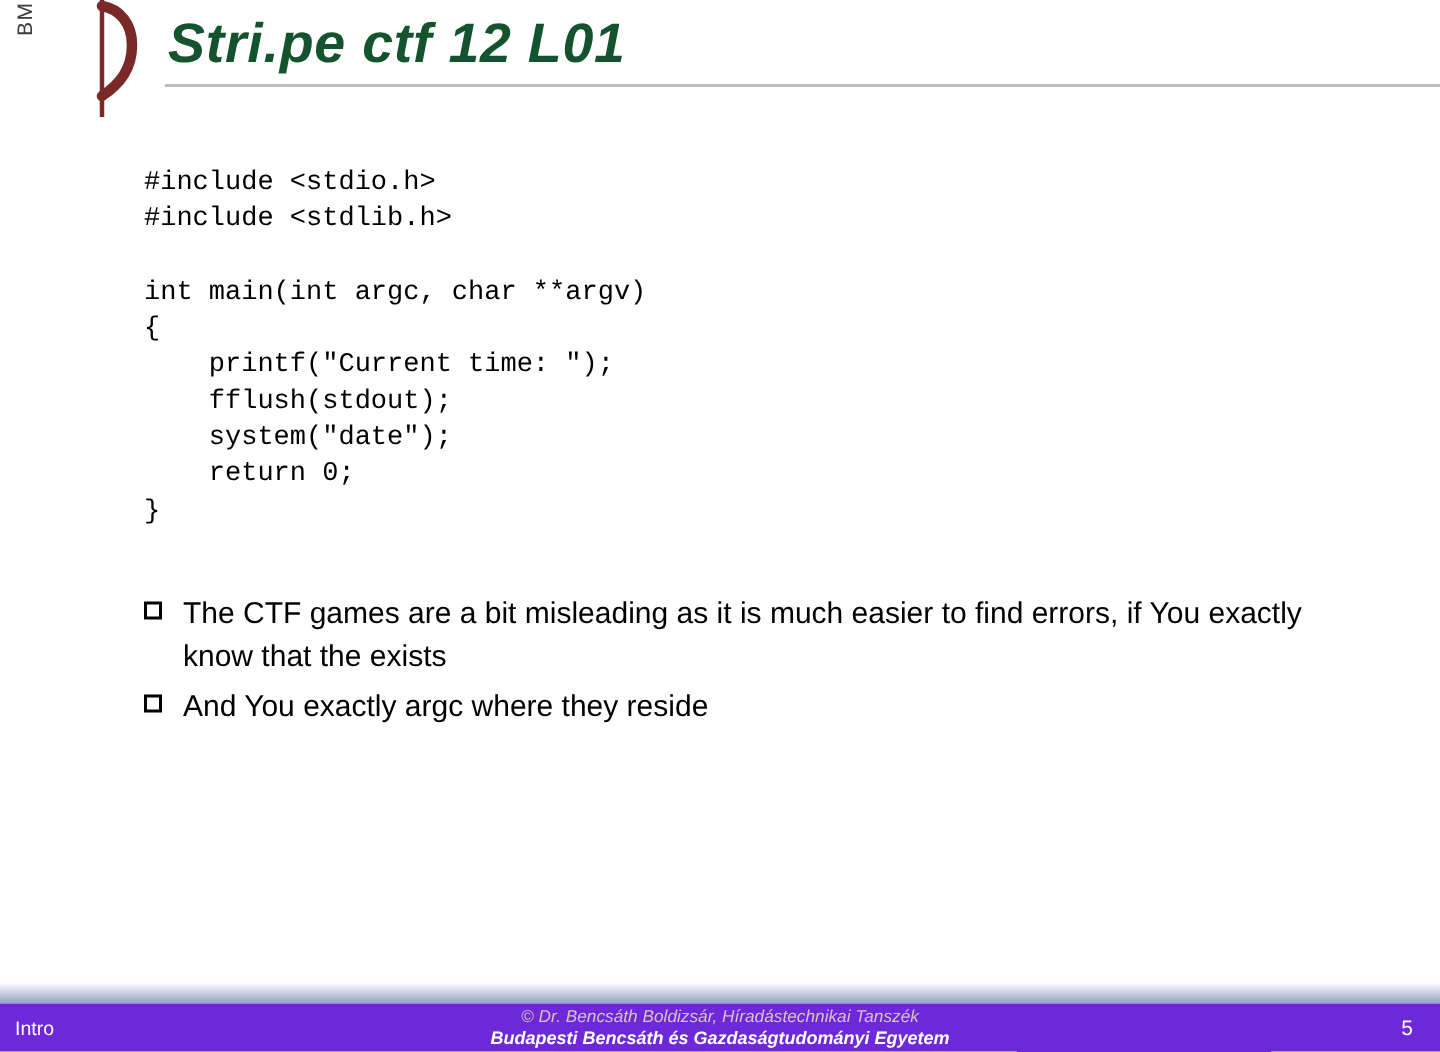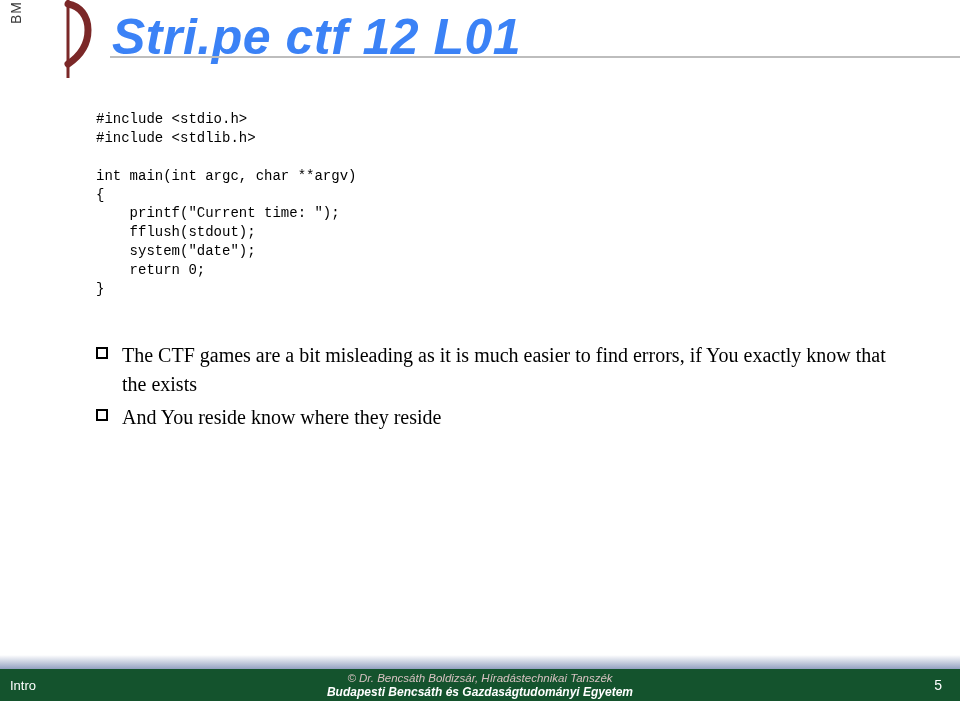--- a/index.html
+++ b/index.html
@@ -29,50 +29,50 @@
     position: absolute;
     left: 36px;
     top: 0;
     width: 64px;
     height: 78px;
   }
   .title {
     position: absolute;
     left: 112px;
     top: 8px;
-    font-size: 50px;
+    font-size: 37px;
     font-weight: bold;
     font-style: italic;
-    color: #3b82f6;
+    color: #14532d;
     letter-spacing: 0.5px;
   }
   .underline {
     position: absolute;
     left: 110px;
     right: 0;
     top: 56px;
     height: 2px;
     background: #bdbdbd;
   }
   .content {
     position: absolute;
     left: 96px;
     top: 110px;
     right: 48px;
   }
   .code {
     font-family: "Courier New", Courier, monospace;
-    font-size: 14px;
+    font-size: 18px;
     line-height: 1.35;
     color: #000;
     white-space: pre;
   }
   .bullets {
     margin-top: 42px;
-    font-family: Liberation Serif, serif;
+    font-family: Liberation Sans, sans-serif;
     font-size: 20px;
     line-height: 1.45;
     color: #000;
   }
   .bullet {
     display: flex;
     margin-bottom: 4px;
   }
   .bsq {
     display: inline-block;
@@ -100,21 +100,21 @@
     bottom: 32px;
     height: 14px;
     background: linear-gradient(to bottom, rgba(145,165,195,0) 0%, #93a1c1 100%);
   }
   .footer-bar {
     position: absolute;
     left: 0;
     right: 0;
     bottom: 0;
     height: 32px;
-    background: #14532d;
+    background: #6d28d9;
     color: #fff;
     font-size: 12px;
   }
   .footer-left {
     position: absolute;
     left: 10px;
     bottom: 8px;
     font-size: 13px;
   }
   .footer-center {
@@ -160,21 +160,21 @@
 <span>    return 0;</span>
 <span>}</span></div>
 
   <div class="bullets">
     <div class="bullet">
       <span class="bsq"></span>
       <span class="btxt">The CTF games are a bit misleading as it is much easier to find errors, if You exactly know that the exists</span>
     </div>
     <div class="bullet">
       <span class="bsq"></span>
-      <span class="btxt">And You reside know where they reside</span>
+      <span class="btxt">And You exactly argc where they reside</span>
     </div>
   </div>
 </div>
 
 <div class="footer">
   <div class="footer-gradient"></div>
   <div class="footer-bar">
     <div class="footer-left">Intro</div>
     <div class="footer-center">
       <div class="l1">©  Dr. Bencsáth Boldizsár, Híradástechnikai Tanszék</div>

